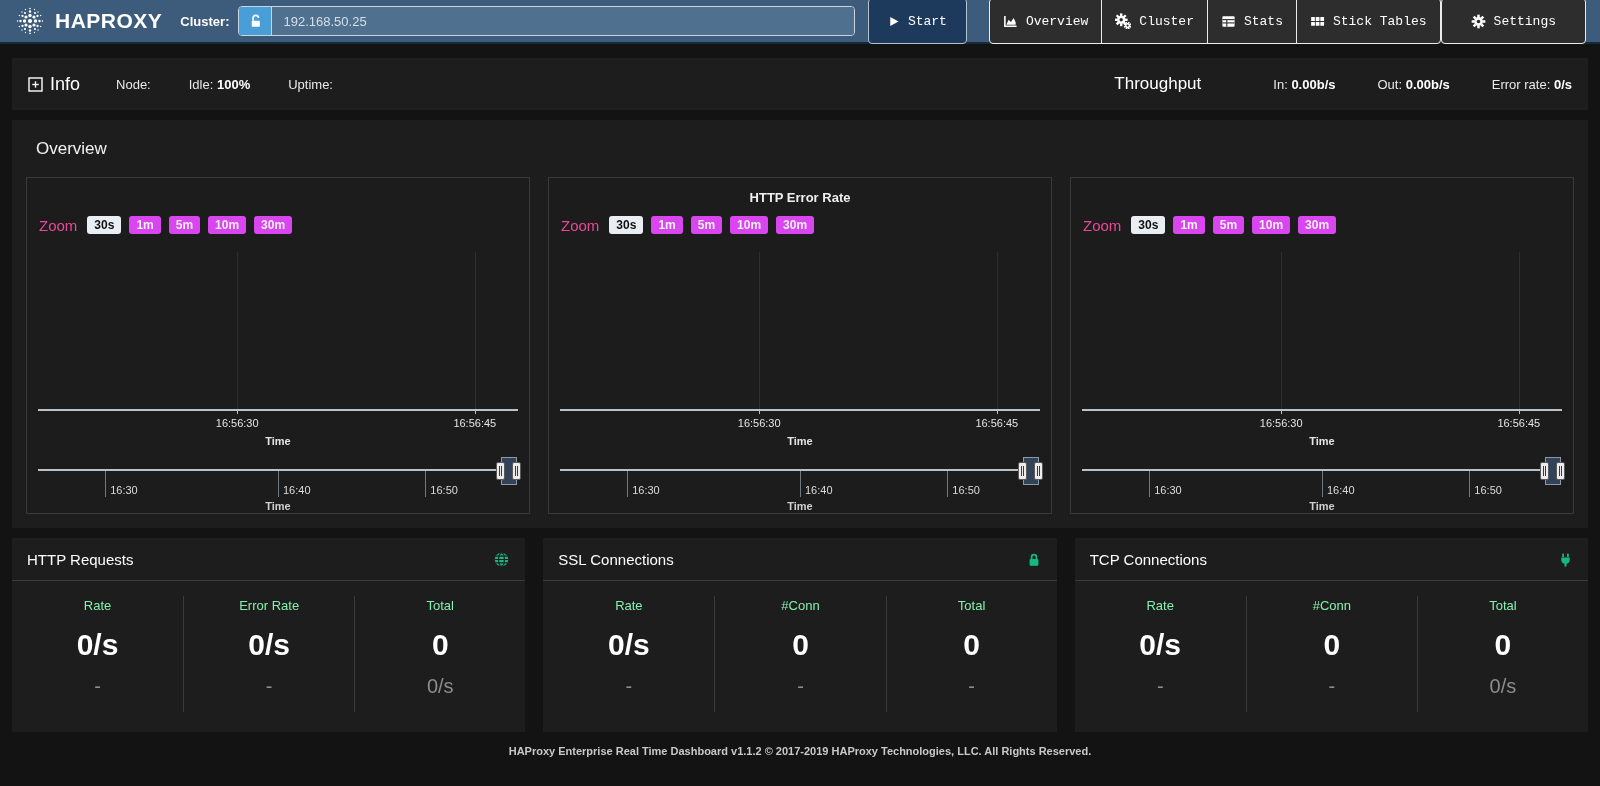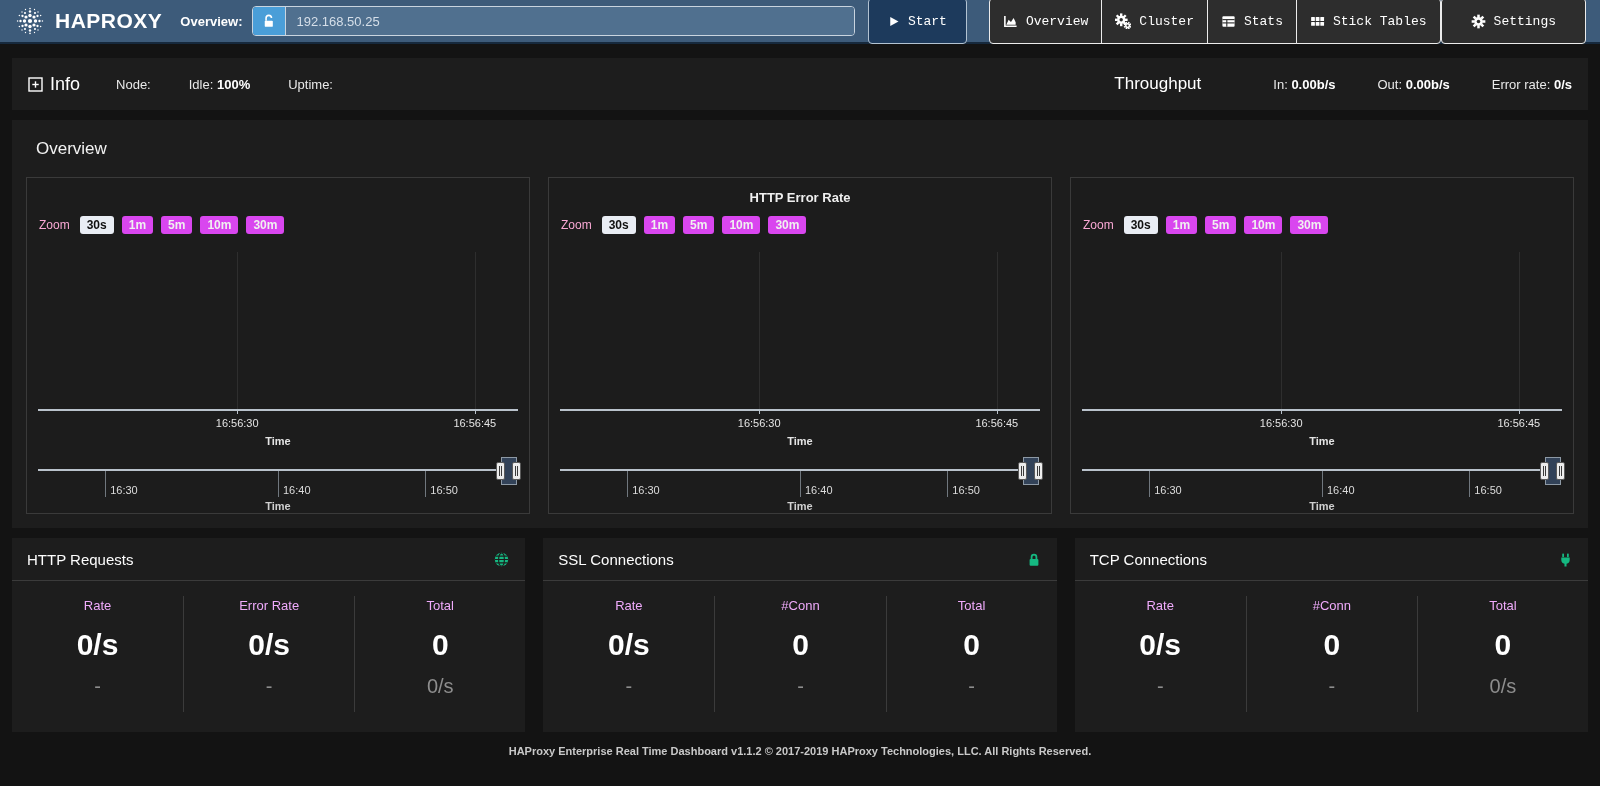--- a/index.html
+++ b/index.html
@@ -64,21 +64,21 @@
   
   .overview-panel{ margin:0 12px; background:#1d1d1d; padding:13px 14px 14px 14px; }
   .overview-title{ font-size:17px; color:#f2f2f2; margin:6px 0 18px 10px; font-weight:normal; }
   .charts-row{ display:grid; grid-template-columns:repeat(3,1fr); gap:18px; }
   .chart-box{
     position:relative; height:337px; background:#1c1c1c;
     border:1px solid #3a3a3a; overflow:hidden;
   }
   .chart-title{ position:absolute; top:12px; left:0; right:0; text-align:center; font-size:13px; font-weight:bold; color:#efefef; }
   .zoom-row{ position:absolute; top:38px; left:12px; display:flex; align-items:center; gap:8px; }
-  .zoom-lbl{ font-size:12px; color:#f9a8d4; margin-right:2px;text-align:center; }
+  .zoom-lbl{ font-size:15px; color:#ec4899; margin-right:2px;text-align:center; }
   .zoom-btn{
     font-size:12px; font-weight:bold; padding:2px 7px; border-radius:3px;
     background:#d946ef; color:#f0f0f0; cursor:pointer; border:none;
     font-family:"Liberation Sans", sans-serif;
   }
   .zoom-btn.selected{ background:#e9edf4; color:#101010; }
   .plot{ position:absolute; left:11px; right:11px; top:72px; height:161px; border-bottom:2px solid #b9c2cb; }
   .gridline{ position:absolute; top:2px; bottom:0; width:1px; background:#2e2e2e; }
   .gl-1{ left:41.5%; } .gl-2{ left:91%; }
   .tickmark{ position:absolute; top:100%; width:1px; height:5px; background:#b9c2cb; }
@@ -105,21 +105,21 @@
   .cards-row{ margin:10px 12px 0 12px; display:grid; grid-template-columns:repeat(3,1fr); gap:18px; }
   .card{ background:#1d1d1d; height:194px; }
   .card-header{
     display:flex; align-items:center; justify-content:space-between;
     padding:13px 15px 12px 15px; border-bottom:1px solid #3b3b3b;
   }
   .card-title{ font-size:15px; color:#fdfdfd; font-weight:normal; }
   .card-body{ display:grid; grid-template-columns:repeat(3,1fr); padding:15px 0 10px 0; }
   .metric{ text-align:center; padding:2px 0 14px 0; }
   .metric + .metric{ border-left:1px solid #3b3b3b; }
-  .metric-label{ font-size:13px; color:#f0abfc; margin-bottom:15px; }
+  .metric-label{ font-size:13px; color:#86efac; margin-bottom:15px; }
   .metric-value{ font-size:30px; font-weight:bold; color:#fff; margin-bottom:13px; }
   .metric-sub{ font-size:20px; color:#8d8d8d; }
   
   .footer{ text-align:center; font-size:11px; font-weight:bold; color:#c9c9c9; margin-top:13px; }
   .icon{ display:inline-flex; align-items:center; justify-content:center; }
 </style>
 </head>
 <body>
 
 <div class="navbar">
@@ -160,21 +160,21 @@
         <circle cx="24" cy="7" r=".7"></circle>
           <circle cx="8" cy="7" r=".7"></circle>
         <circle cx="20.5" cy="27.5" r=".65"></circle>
           <circle cx="11.5" cy="27.5" r=".65"></circle>
         <circle cx="20.5" cy="4.5" r=".65"></circle>
           <circle cx="11.5" cy="4.5" r=".65"></circle>
       </svg>
     </span>
     <span class="brand-text">HAPROXY</span>
   </div>
-  <span class="addr-label">Overview:</span>
+  <span class="addr-label">Cluster:</span>
   <div class="addr-group">
     <span class="addr-addon">
       <svg width="15" height="16" viewBox="0 0 16 16">
         <path d="M5.4 7.6 V4.9 a2.9 2.9 0 0 1 5.8 0" stroke="#fff" stroke-width="1.7" fill="none"></path>
         <rect x="4" y="7.6" width="8.6" height="6.6" rx="1" fill="#fff"></rect>
       </svg>
     </span>
     <input class="addr-input" type="text" value="192.168.50.25" style="">
   </div>
   <button class="btn btn-start">

